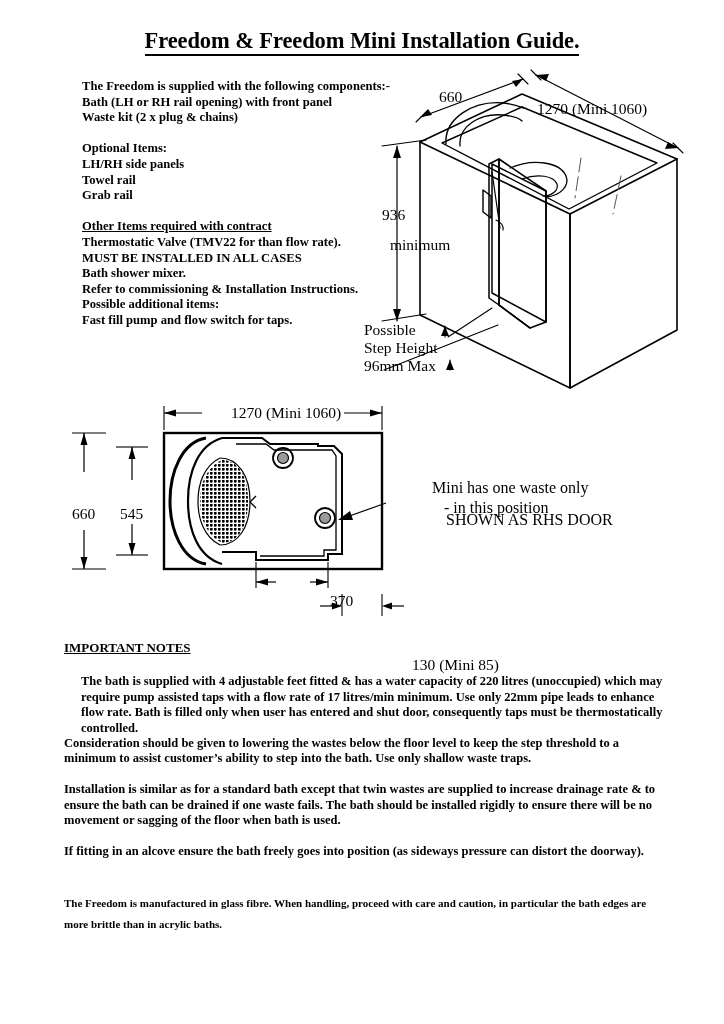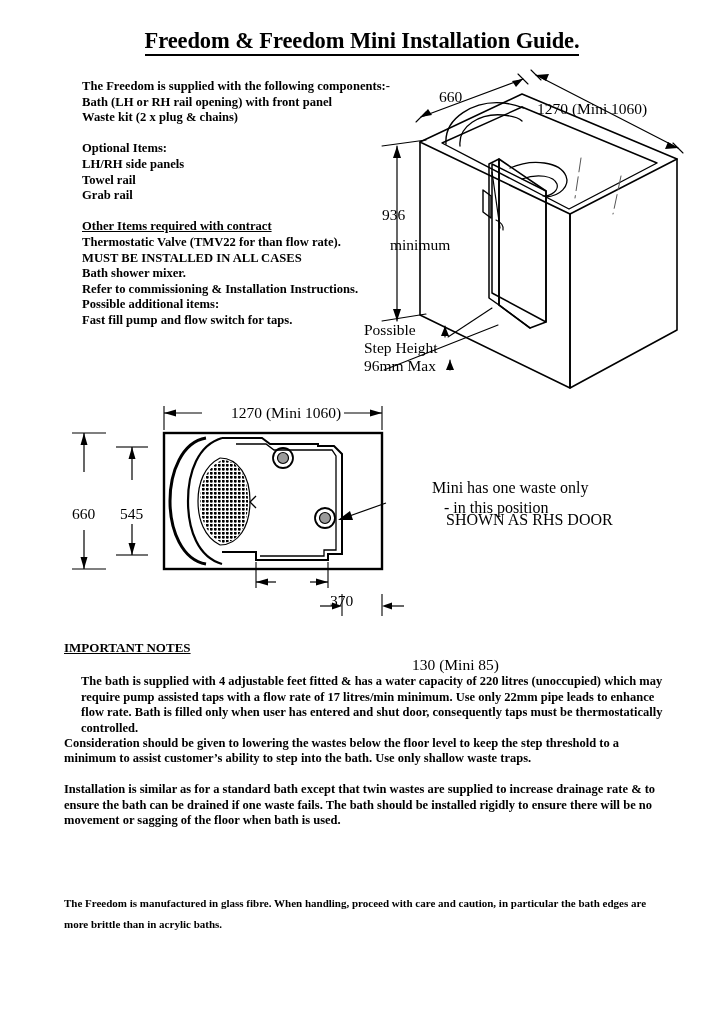--- a/index.html
+++ b/index.html
@@ -291,17 +291,18 @@
 
   <div class="note-label" style="left:432px; top:478px;">Mini has one waste only</div>
   <div class="note-label" style="left:444px; top:498px;">- in this position</div>
   <div class="note-label" style="left:446px; top:510px;">SHOWN AS RHS DOOR</div>
 
   <div class="notes">
     <div class="notes-heading">IMPORTANT NOTES</div>
     <p class="tight">The bath is supplied with 4 adjustable feet fitted &amp; has a water capacity of 220 litres (unoccupied) which may require pump assisted taps with a flow rate of 17 litres/min minimum. Use only 22mm pipe leads to enhance flow rate. Bath is filled only when user has entered and shut door, consequently taps must be thermostatically controlled.</p>
     <p>Consideration should be given to lowering the wastes below the floor level to keep the step threshold to a minimum to assist customer’s ability to step into the bath. Use only shallow waste traps.</p>
     <p>Installation is similar as for a standard bath except that twin wastes are supplied to increase drainage rate &amp; to ensure the bath can be drained if one waste fails. The bath should be installed rigidly to ensure there will be no movement or sagging of the floor when bath is used.</p>
+    <p>If fitting in an alcove ensure the bath freely goes into position (as sideways pressure can distort the doorway).</p>
   </div>
 
   <div class="closing">The Freedom is manufactured in glass fibre. When handling, proceed with care and caution, in particular the bath edges are more brittle than in acrylic baths.</div>
 
 </div>
 
 </body></html>

